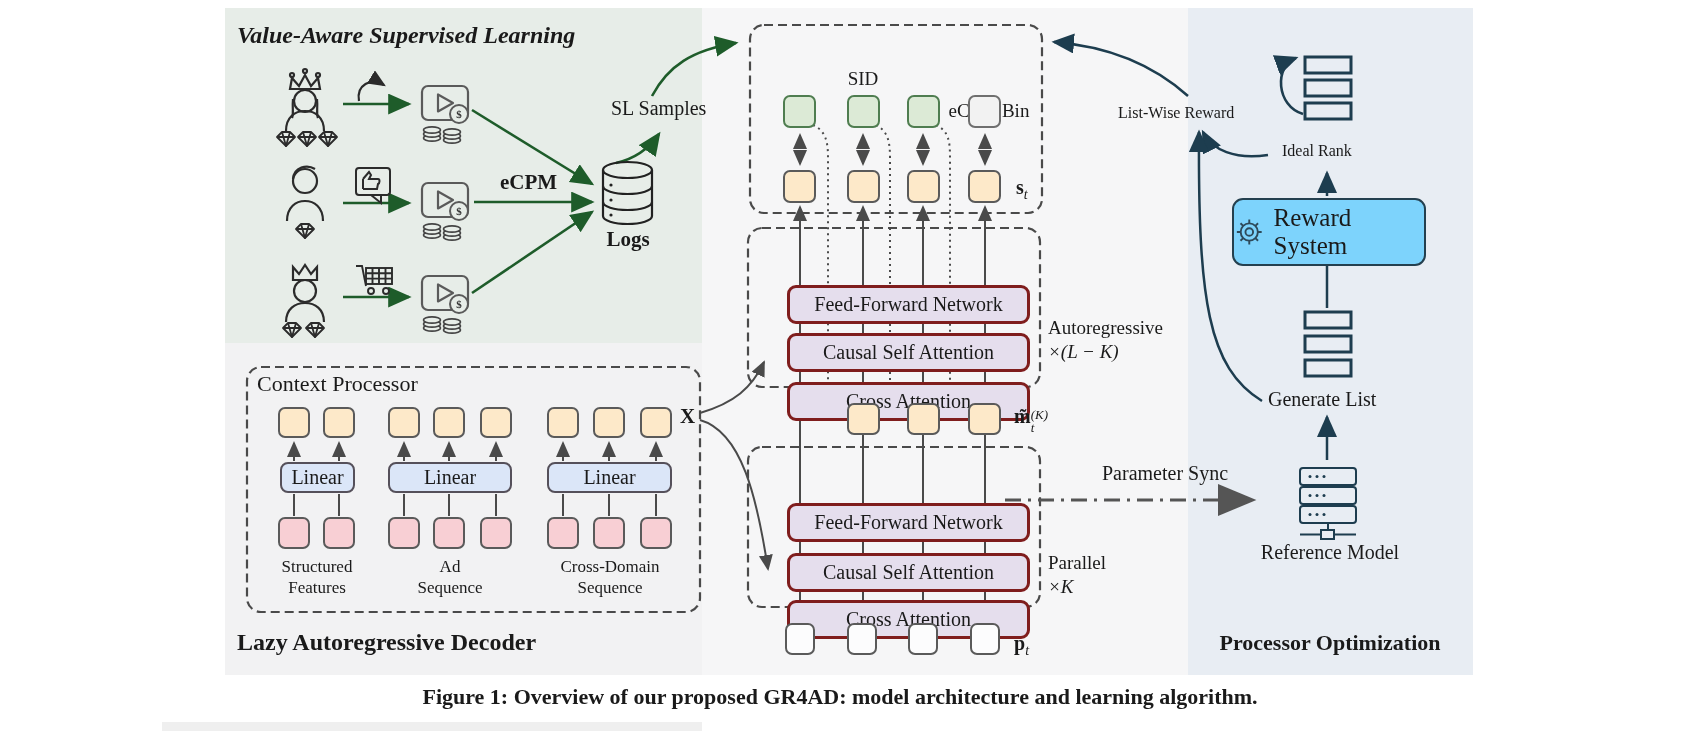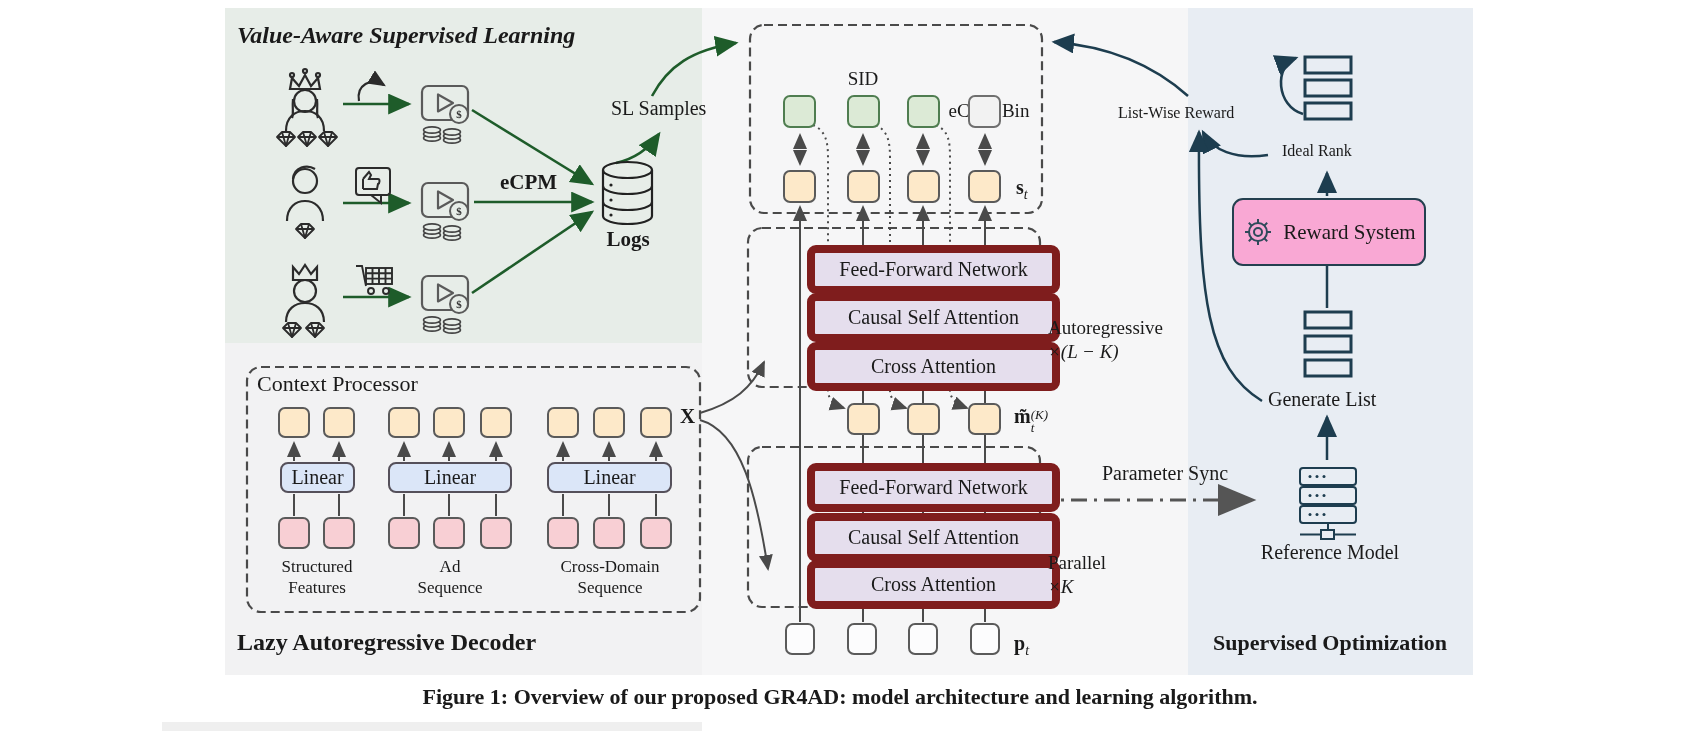--- a/index.html
+++ b/index.html
@@ -9,36 +9,36 @@
   .p-green{left:225px;top:8px;width:477px;height:335px;background:#e7ede8;}
   .p-gray{left:225px;top:343px;width:477px;height:332px;background:#f2f2f3;}
   .p-mid{left:702px;top:8px;width:486px;height:667px;background:#f6f6f7;}
   .p-blue{left:1188px;top:8px;width:285px;height:667px;background:#e8edf3;}
   .p-strip{left:162px;top:722px;width:540px;height:9px;background:#efefef;}
   svg.overlay{position:absolute;left:0;top:0;z-index:2;}
   .txt{position:absolute;z-index:3;white-space:nowrap;line-height:1.15;}
   .title{font-weight:bold;font-size:24px;}
   .ctr{text-align:center;}
   .box{position:absolute;z-index:3;box-sizing:border-box;border-radius:7px;}
-  .layer{left:807px;width:237px;height:33px;background:#e5deed;border:8px solid #7f1d1d;
+  .layer{left:787px;width:237px;height:33px;background:#e5deed;border:3px solid #7f1d1d;
          border-radius:9px;display:flex;align-items:center;justify-content:center;
-         font-size:20px;z-index:3;position:absolute;}
+         font-size:20px;z-index:3;position:absolute;margin-top:40px;}
   .tokA{width:33px;height:33px;background:#fde9c9;border:2px solid #5a5a5a;}
   .tokG{width:33px;height:33px;background:#dcead6;border:2px solid #4f7d50;}
   .tokW{width:33px;height:33px;background:#f2f2f2;border:2px solid #6f6f6f;}
   .tokP{width:32px;height:32px;background:#f8cfd4;border:2px solid #5a5a5a;}
   .tokO{width:32px;height:31px;background:#fde9c9;border:2px solid #5a5a5a;}
   .tokB{width:30px;height:32px;background:#fcfcfd;border:2px solid #5a5a5a;}
   .linear{position:absolute;z-index:3;box-sizing:border-box;height:31px;background:#dbe6f8;
           border:2px solid #55505a;border-radius:8px;display:flex;align-items:center;
           justify-content:center;font-size:20px;}
   .grp-label{position:absolute;z-index:3;text-align:center;font-size:17px;line-height:21px;}
   .reward{position:absolute;z-index:3;left:1232px;top:198px;width:190px;height:64px;
-          background:#f9a8d4;border:2px solid #24404f;border-radius:11px;display:flex;
-          align-items:center;justify-content:center;gap:9px;font-size:21px;}
+          background:#7dd3fc;border:2px solid #24404f;border-radius:11px;display:flex;
+          align-items:center;justify-content:center;gap:9px;font-size:25px;}
   .math i{font-style:italic;}
   .supsub{display:inline-block;vertical-align:-0.45em;line-height:1;text-align:left;}
   .supsub .s1{display:block;font-size:13px;font-style:italic;}
   .supsub .s2{display:block;font-size:13px;font-style:italic;}
   sub{font-size:14px;}
 </style>
 </head>
 <body>
 
 <div class="canvas">
@@ -344,18 +344,18 @@
       </g>
     </svg>
     <span>Reward System</span>
   </div>
 
   <div class="txt" style="left:1268px;top:388px;font-size:20px;">Generate List</div>
   <div class="txt ctr" style="left:1240px;top:541px;width:180px;font-size:20px;">Reference Model</div>
   <div class="txt" style="left:1102px;top:462px;font-size:20px;">Parameter Sync</div>
 
   <div class="txt ctr" style="left:1190px;top:601px;width:280px;font-weight:bold;font-size:22px;line-height:28px;">
-    <br><span>Supervised Optimization</span>
+    <br><span>Processor Optimization</span>
   </div>
 
   <div class="txt ctr" style="left:190px;top:684px;width:1300px;font-weight:bold;font-size:22px;">Figure 1: Overview of our proposed GR4AD: model architecture and learning algorithm.</div>
 
 </div>
 
 </body></html>

